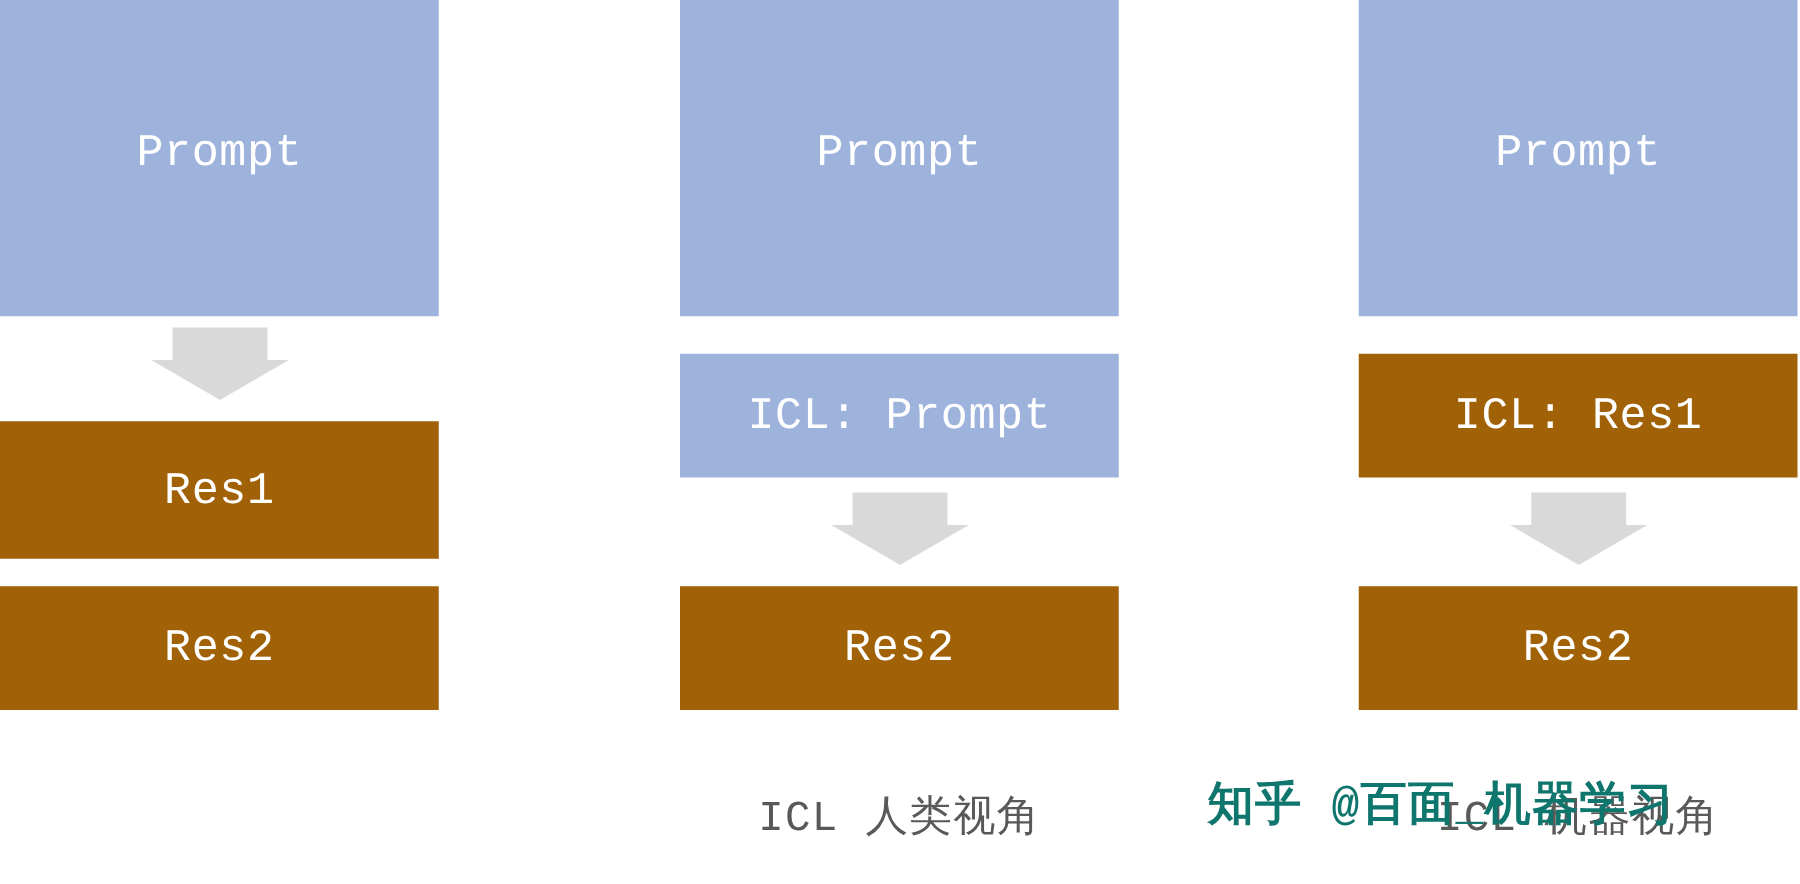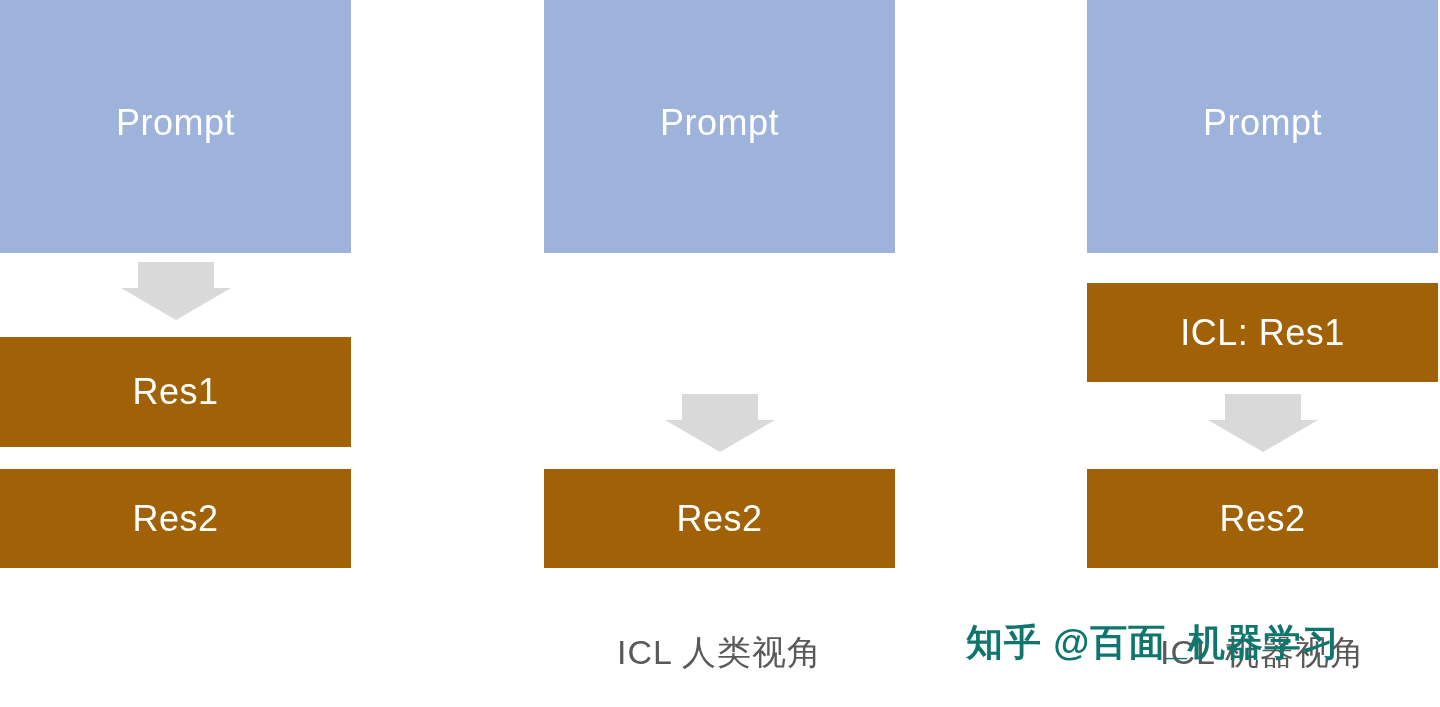--- a/index.html
+++ b/index.html
@@ -11,20 +11,21 @@
     width: 1440px;
     height: 707px;
     position: relative;
     overflow: hidden;
     font-family: "Liberation Sans", sans-serif;
   }
 
   .diagram {
     position: absolute;
     inset: 0;
+    font-family: Liberation Mono, monospace;
   }
 
   .column {
     position: absolute;
     top: 0;
     width: 351px;
     height: 707px;
   }
   .col-1 { left: 0px; }
   .col-2 { left: 544px; }
@@ -107,20 +108,21 @@
 
     <div class="box orange" style="top:337px; height:110px;">Res1</div>
 
     <div class="box orange" style="top:469px; height:99px;">Res2</div>
 
   </div>
 
   <div class="column col-2">
     <div class="box blue" style="top:-8px; height:261px;">Prompt</div>
 
+    <div class="box blue" style="top:283px; height:99px;">ICL: Prompt</div>
 
     <div class="arrow" style="left:121px; top:394px;">
       <div class="shaft"></div>
       <div class="head"></div>
     </div>
 
     <div class="box orange" style="top:469px; height:99px;">Res2</div>
 
     <div class="caption" style="top:630px;">ICL 人类视角</div>
   </div>

